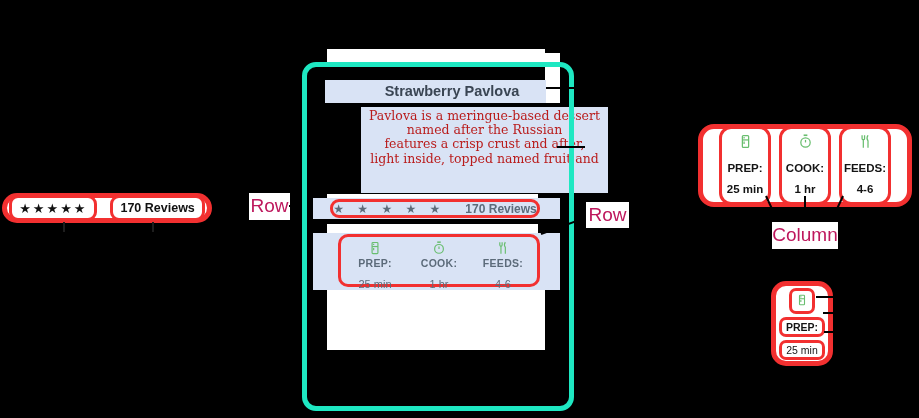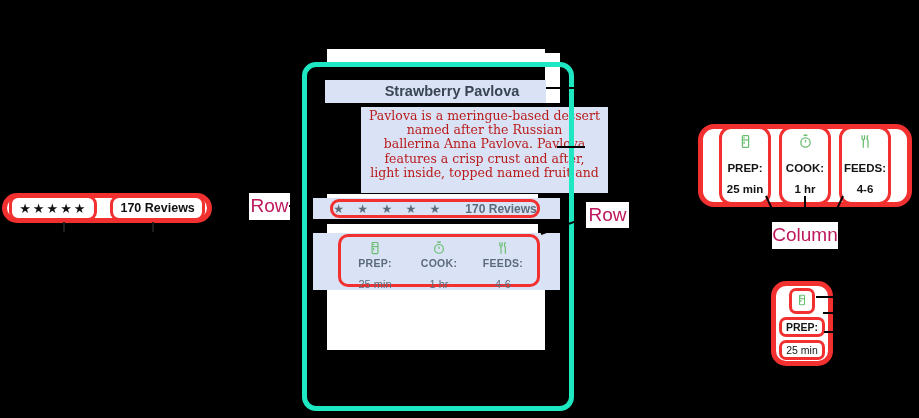--- a/index.html
+++ b/index.html
@@ -91,21 +91,20 @@
   <div class="abs line" style="left:289px;top:205px;width:43px;height:2px;"></div>
 
   <div class="abs white-strip" style="left:327px;top:49px;width:218px;height:13px;"></div>
   <div class="abs white-strip" style="left:545px;top:53px;width:15px;height:50px;"></div>
 
   <div class="abs section card-title">Strawberry Pavlova</div>
 
   <div class="abs section card-desc">
     <div>Pavlova is a meringue-based dessert</div>
     <div>named after the Russian</div>
-    <div>ballerina Anna Pavlova. Pavlova</div>
     <div>features a crisp crust and after,</div>
     <div>light inside, topped named fruit and</div>
   </div>
 
   <div class="abs white-strip" style="left:327px;top:194px;width:211px;height:5px;"></div>
 
   <div class="abs section ratings-section"></div>
   <div class="abs ratings-box">
     <span class="stars-gray">★ ★ ★ ★ ★</span>
     <span class="reviews-gray">170 Reviews</span>

